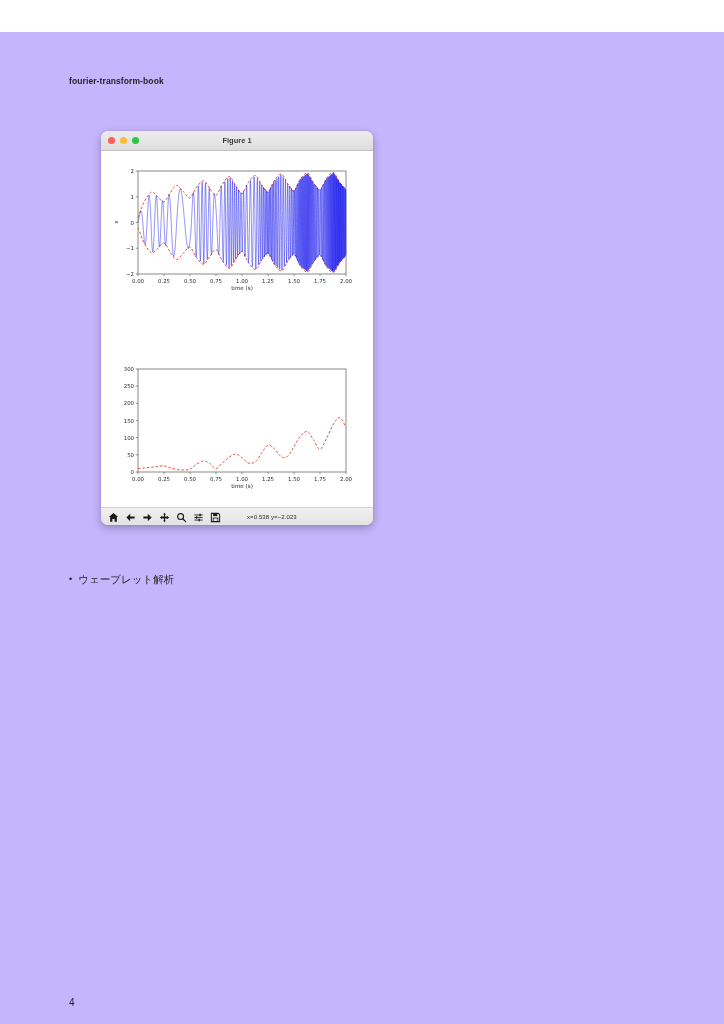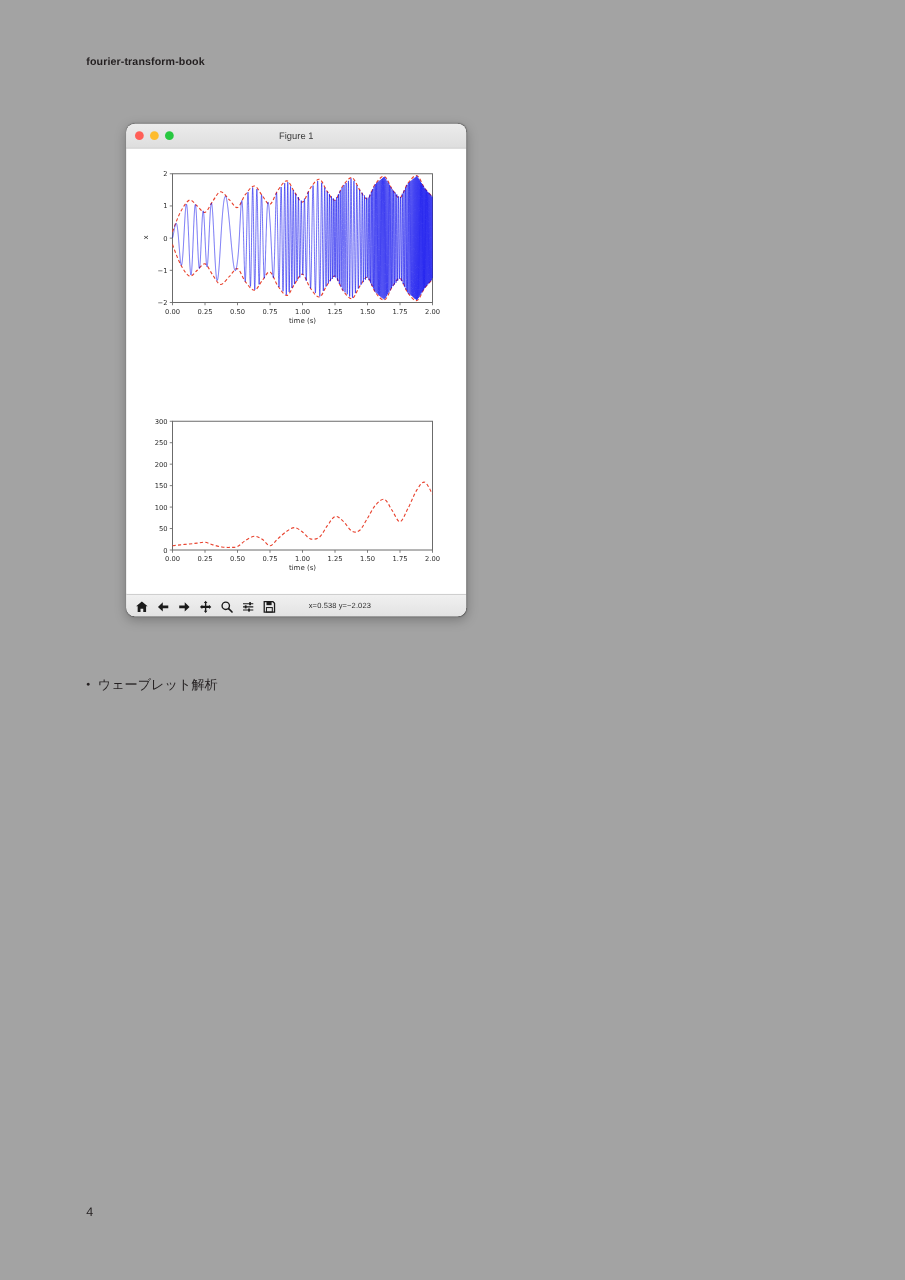--- a/index.html
+++ b/index.html
@@ -12,21 +12,22 @@
     height: 1024px;
     position: relative;
     font-family: "Liberation Sans", sans-serif;
     overflow: hidden;
   }
 
   
   .page {
     position: absolute;
     inset: 0;
-    background: #a3a3a3;
+    background: #c4b5fd;
+    margin-top: 32px;
   }
   .doc-header {
     position: absolute;
     left: 69px;
     top: 44px;
     font-size: 8.5px;
     color: #231f20;
     letter-spacing: 0.1px;
     font-weight: 600;
   }
@@ -85,21 +86,21 @@
     border-radius: 50%;
   }
   .light.red    { background: #ff5f57; }
   .light.yellow { background: #febc2e; }
   .light.green  { background: #28c840; }
   .titlebar-title {
     position: absolute;
     left: 0; right: 0;
     text-align: center;
     font-size: 7.5px;
-    font-weight: normal;
+    font-weight: bold;
     color: #3b3b3b;
   }
 
   .canvas {
     position: relative;
     height: 356px;
     background: #ffffff;
   }
 
   .toolbar {

